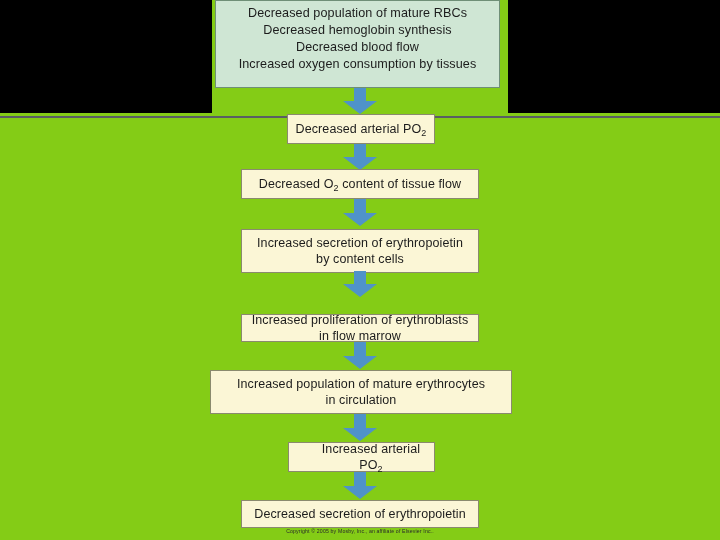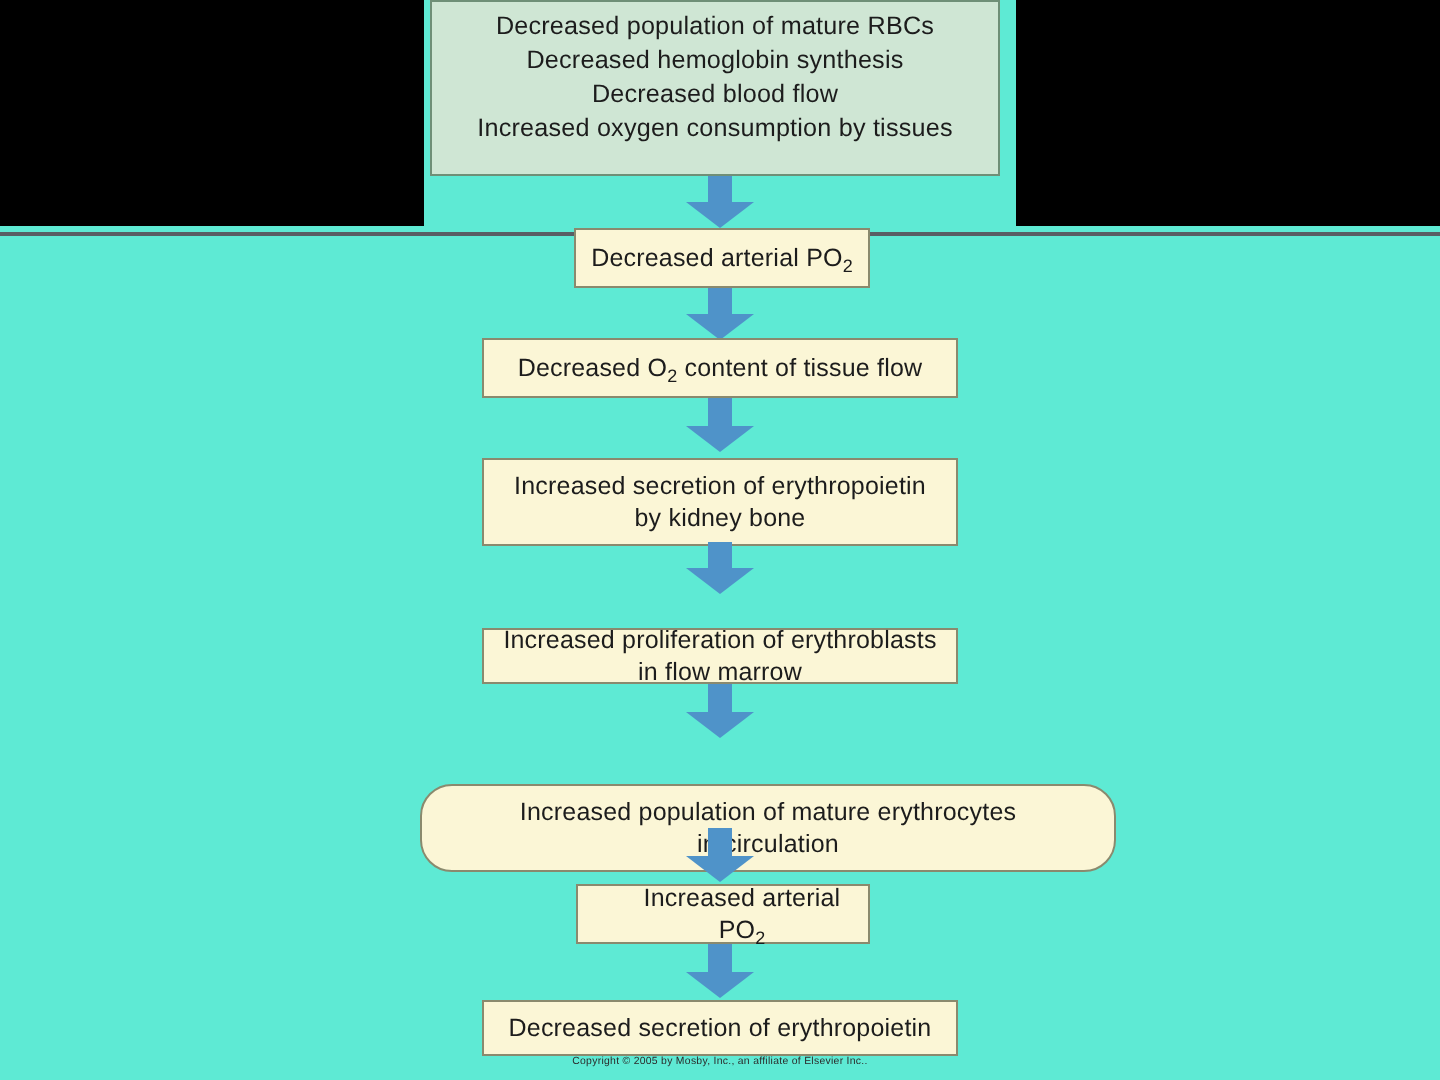--- a/index.html
+++ b/index.html
@@ -5,21 +5,21 @@
   html, body {
     margin: 0;
     padding: 0;
     background: #ffffff;
   }
   #page {
     position: relative;
     width: 720px;
     height: 540px;
     overflow: hidden;
-    background: #5eead4;
+    background: #84cc16;
     font-family: "Liberation Sans", sans-serif;
   }
 
   
   .band-left {
     position: absolute;
     left: 0; top: 0;
     width: 212px; height: 113px;
     background: #000000;
   }
@@ -149,42 +149,42 @@
     </div>
 
     <div class="arrow" style="left:343px; top:199px; height:28px;">
       <div class="shaft" style="height:15px;"></div>
       <div class="head" style="top:14px;"></div>
     </div>
 
     <div class="node" style="left:241px; top:209px; width:238px; height:44px;margin-top:20px;">
       <span>
         <span>Increased secretion of erythropoietin</span><br>
-        <span>by kidney bone</span>
+        <span>by content cells</span>
       </span>
     </div>
 
     <div class="arrow" style="left:343px; top:271px; height:27px;">
       <div class="shaft" style="height:14px;"></div>
       <div class="head" style="top:13px;"></div>
     </div>
 
     <div class="node" style="left:241px; top:298px; width:238px; height:28px;margin-top:16px;">
       <span>
         <span>Increased proliferation of erythroblasts</span><br>
         <span>in flow marrow</span>
       </span>
     </div>
 
     <div class="arrow" style="left:343px; top:342px; height:28px;">
       <div class="shaft" style="height:15px;"></div>
       <div class="head" style="top:14px;"></div>
     </div>
 
-    <div class="node" style="left:210px; top:392px; width:348px; height:44px;border-radius:16px;">
+    <div class="node" style="left:210px; top:370px; width:302px; height:44px;">
       <span>
         <span>Increased population of mature erythrocytes</span><br>
         <span>in circulation</span>
       </span>
     </div>
 
     <div class="arrow" style="left:343px; top:414px; height:28px;">
       <div class="shaft" style="height:15px;"></div>
       <div class="head" style="top:14px;"></div>
     </div>

